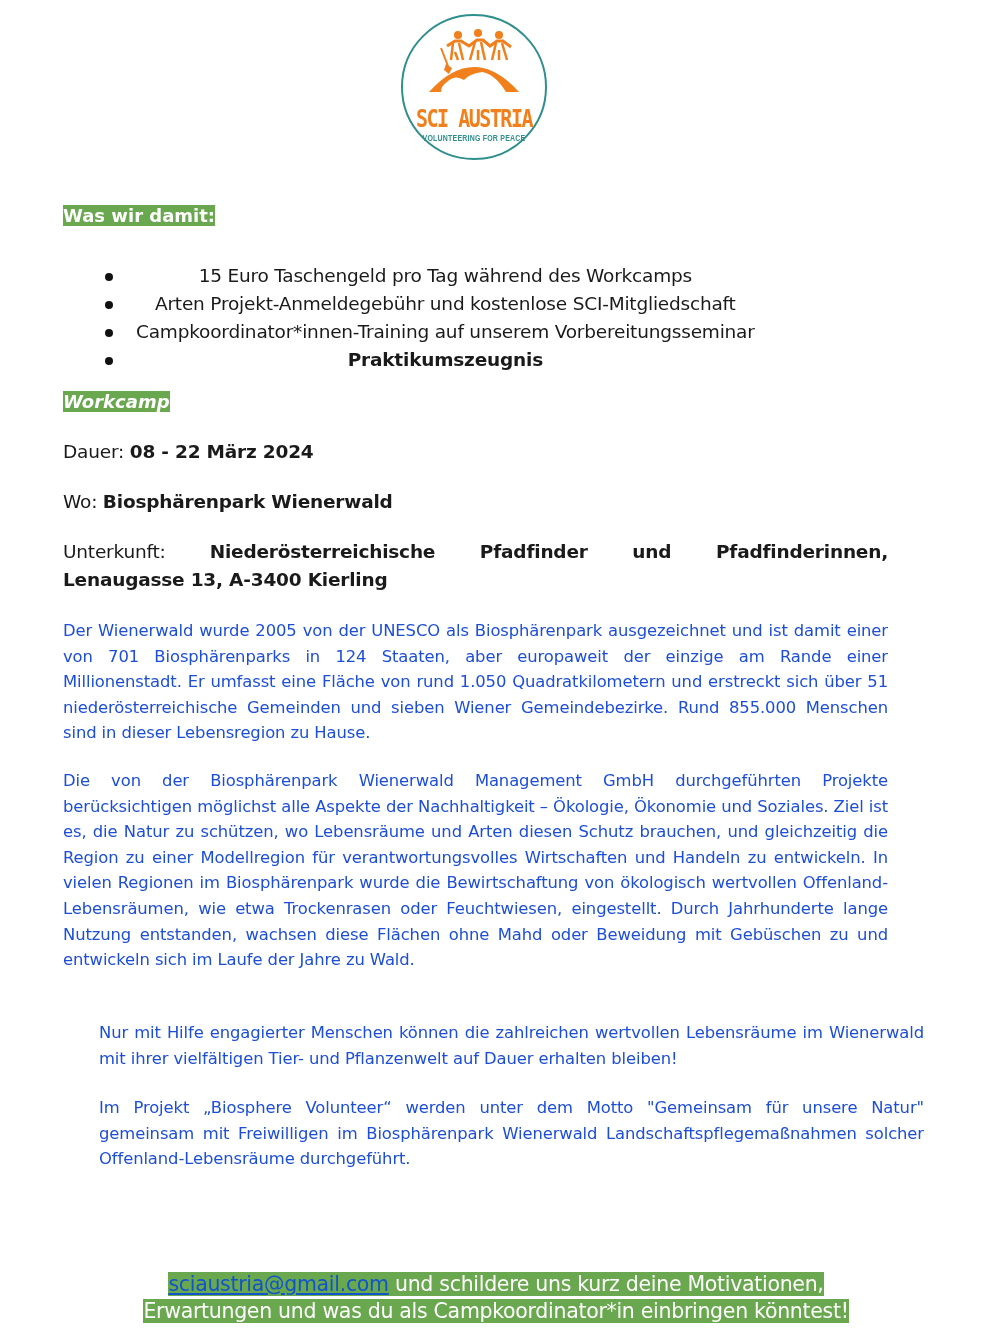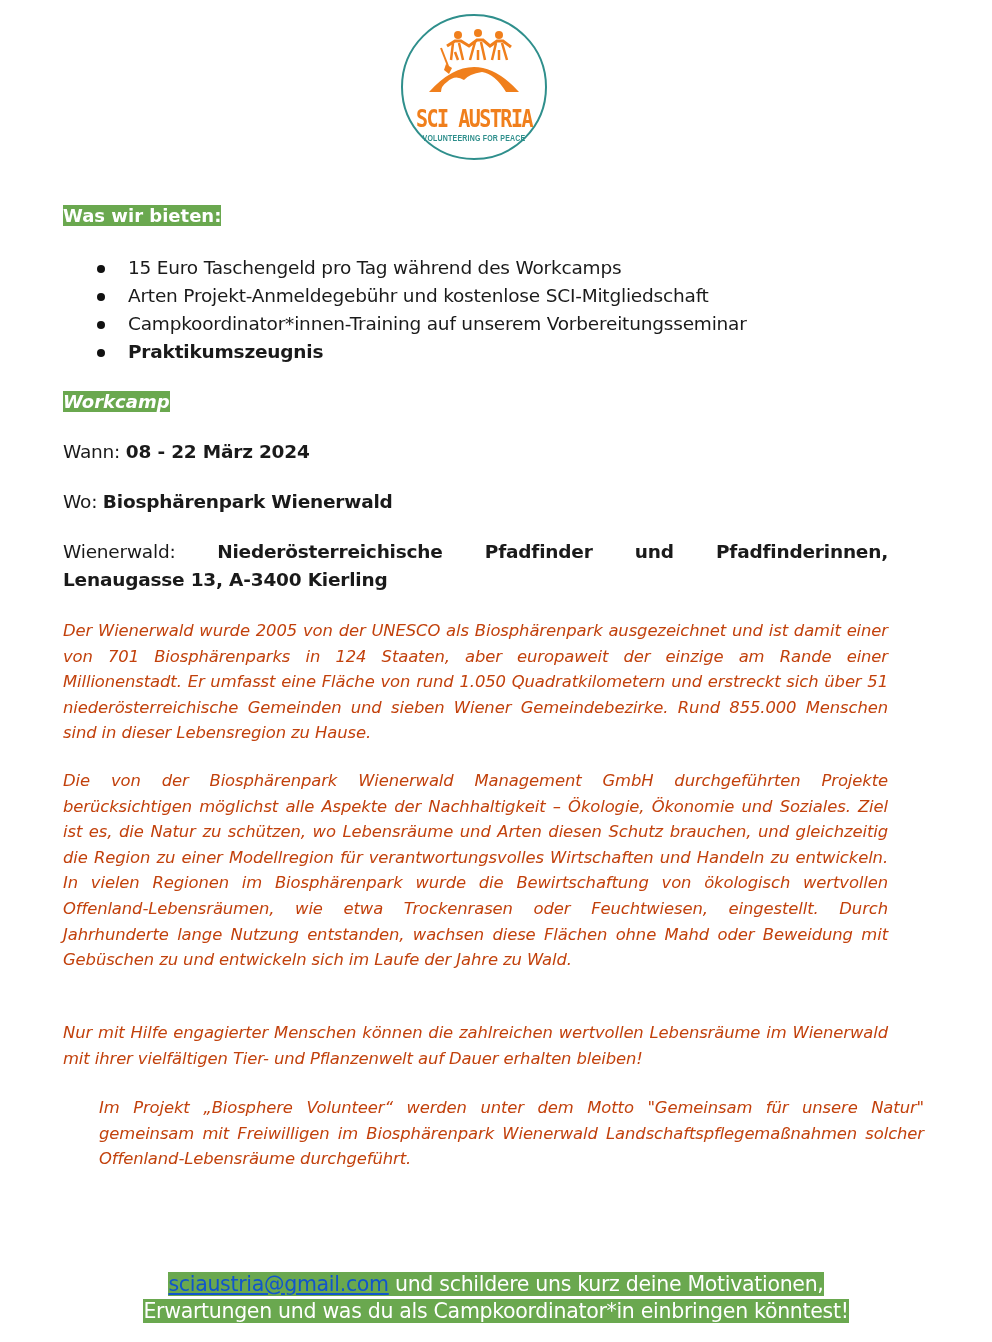--- a/index.html
+++ b/index.html
@@ -17,29 +17,29 @@
     font-family:"DejaVu Sans Mono", monospace; font-weight:bold; color:#f07f1c;
     font-size:20px; letter-spacing:-1.5px; transform:scaleY(1.25);
   }
   .logo-sub {
     position:absolute; left:0; width:100%; top:118px; text-align:center;
     font-family:"Liberation Sans", sans-serif; font-weight:bold; color:#2f8f8c;
     font-size:7px; letter-spacing:0.2px; transform:scaleY(1.3);
   }
   .hl { background:#6aa84f; color:#ffffff; font-weight:bold; }
   .heading { position:absolute; left:63px; font-size:18px; line-height:22px; }
-  .bullets { position:absolute; left:96px; top:255px; margin:0; padding:0; list-style:none; }
+  .bullets { position:absolute; left:96px; top:255px; margin:8px; padding:0; list-style:none;text-align:center; }
   .bullets li { position:relative; padding-left:32px; height:28px; font-size:18.5px; line-height:26px; letter-spacing:-0.2px; }
   .bullets li::before { content:""; position:absolute; left:1px; top:10px; width:8px; height:8px; border-radius:50%; background:#111; }
   .bullets li.bold { font-weight:bold; }
   .line { position:absolute; left:63px; font-size:18.5px; line-height:24px; letter-spacing:-0.2px; }
   .line b { font-weight:bold; }
   .para {
     position:absolute; left:63px; width:825px; font-size:16.4px; line-height:25.6px;
-    text-align:justify; letter-spacing:-0.1px; color:#c2410c; margin:0;font-style:italic;
+    text-align:justify; letter-spacing:-0.1px; color:#1d4ed8; margin:0;
   }
   .cta {
     position:absolute; left:60px; width:872px; top:1244px; text-align:center;
     font-size:20.5px; line-height:27px; color:#fff; letter-spacing:-0.3px;
   }
   .cta span.bg { background:#6aa84f; }
   .cta a { color:#1155cc; }
 </style>
 </head>
 <body>
@@ -56,54 +56,54 @@
     <path d="M50 27 L48 44 M56 27 L60 44 M52 36 L55 44 M72 26 L67 44 M78 26 L82 44 M75 34 L75 44 M93 27 L89 44 M99 27 L104 44 M96 34 L96 44" stroke="#f07f1c" stroke-width="2.5" fill="none"></path>
 
     <path d="M38 32 L45 50" stroke="#f07f1c" stroke-width="2" fill="none"></path>
     <path d="M43 48 L49 52 L46 58 L41 54 Z" fill="#f07f1c"></path>
   </svg>
   <div class="logo-title">SCI AUSTRIA</div>
   <div class="logo-sub">VOLUNTEERING FOR PEACE</div>
 </div>
 
 <div class="heading" style="top:205px;">
-  <span class="hl">Was wir bieten:</span>
+  <span class="hl">Was wir damit:</span>
 </div>
 
 <ul class="bullets">
   <li>15 Euro Taschengeld pro Tag während des Workcamps</li>
   <li>Arten Projekt-Anmeldegebühr und kostenlose SCI-Mitgliedschaft</li>
   <li>Campkoordinator*innen-Training auf unserem Vorbereitungsseminar</li>
   <li class="bold">Praktikumszeugnis</li>
 </ul>
 
 <div class="heading" style="top:391px;font-style:italic;">
   <span class="hl">Workcamp</span>
 </div>
 
 <div class="line" style="top:440px;">
-  <span>Wann:</span>
+  <span>Dauer:</span>
   <b>08 - 22 März 2024</b>
 </div>
 
 <div class="line" style="top:490px;">
   <span>Wo:</span>
   <b>Biosphärenpark Wienerwald</b>
 </div>
 
 <div class="line" style="top:540px; width:825px; text-align:justify; text-align-last:justify;">
-  <span>Wienerwald:</span>
+  <span>Unterkunft:</span>
   <b>Niederösterreichische Pfadfinder und Pfadfinderinnen,</b>
 </div>
 <div class="line" style="top:568px;">
   <b>Lenaugasse 13, A-3400 Kierling</b>
 </div>
 
 <p class="para" style="top:618px;">Der Wienerwald wurde 2005 von der UNESCO als Biosphärenpark ausgezeichnet und ist damit einer von 701 Biosphärenparks in 124 Staaten, aber europaweit der einzige am Rande einer Millionenstadt. Er umfasst eine Fläche von rund 1.050 Quadratkilometern und erstreckt sich über 51 niederösterreichische Gemeinden und sieben Wiener Gemeindebezirke. Rund 855.000 Menschen sind in dieser Lebensregion zu Hause.</p>
 <p class="para" style="top:768px;">Die von der Biosphärenpark Wienerwald Management GmbH durchgeführten Projekte berücksichtigen möglichst alle Aspekte der Nachhaltigkeit – Ökologie, Ökonomie und Soziales. Ziel ist es, die Natur zu schützen, wo Lebensräume und Arten diesen Schutz brauchen, und gleichzeitig die Region zu einer Modellregion für verantwortungsvolles Wirtschaften und Handeln zu entwickeln. In vielen Regionen im Biosphärenpark wurde die Bewirtschaftung von ökologisch wertvollen Offenland-Lebensräumen, wie etwa Trockenrasen oder Feuchtwiesen, eingestellt. Durch Jahrhunderte lange Nutzung entstanden, wachsen diese Flächen ohne Mahd oder Beweidung mit Gebüschen zu und entwickeln sich im Laufe der Jahre zu Wald.</p>
-<p class="para" style="top:1020px;">Nur mit Hilfe engagierter Menschen können die zahlreichen wertvollen Lebensräume im Wienerwald mit ihrer vielfältigen Tier- und Pflanzenwelt auf Dauer erhalten bleiben!</p>
+<p class="para" style="top:1020px;margin-left:36px;">Nur mit Hilfe engagierter Menschen können die zahlreichen wertvollen Lebensräume im Wienerwald mit ihrer vielfältigen Tier- und Pflanzenwelt auf Dauer erhalten bleiben!</p>
 <p class="para" style="top:1095px;margin-left:36px;">Im Projekt „Biosphere Volunteer“ werden unter dem Motto "Gemeinsam für unsere Natur" gemeinsam mit Freiwilligen im Biosphärenpark Wienerwald Landschaftspflegemaßnahmen solcher Offenland-Lebensräume durchgeführt.</p>
 
 <div class="cta">
   <br>
   <span class="bg"><a href="#">sciaustria@gmail.com</a><span> und schildere uns kurz deine Motivationen,</span></span><br>
   <span class="bg">Erwartungen und was du als Campkoordinator*in einbringen könntest!</span>
 </div>
 
 </body></html>

